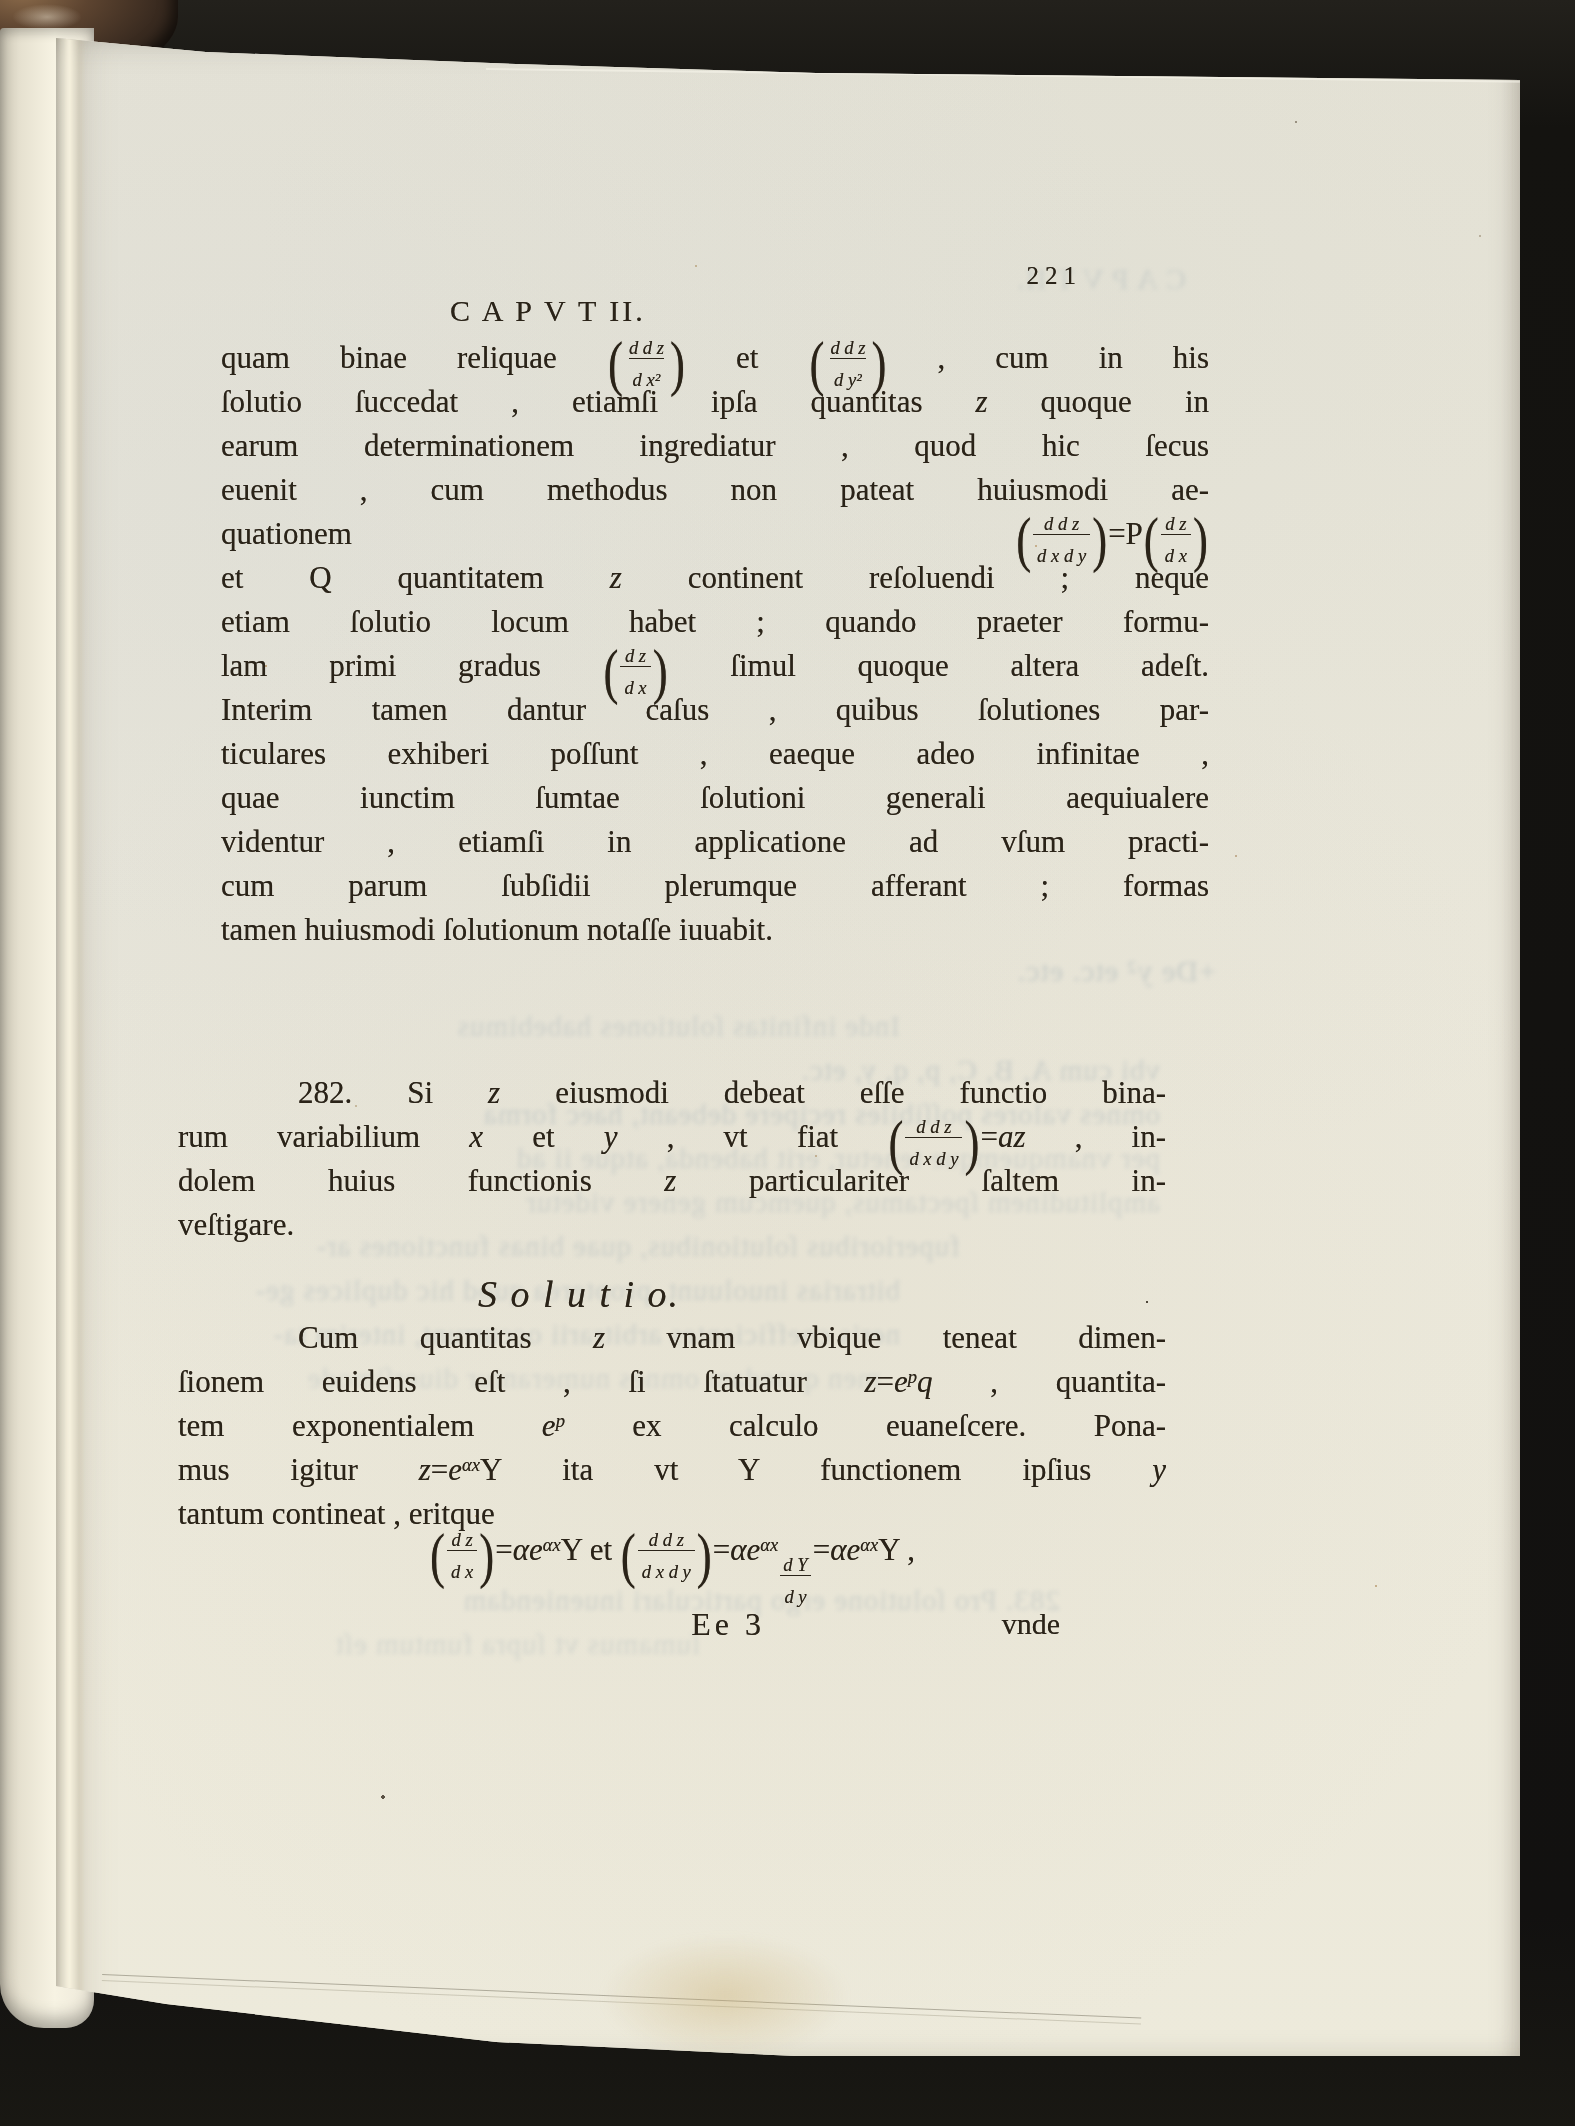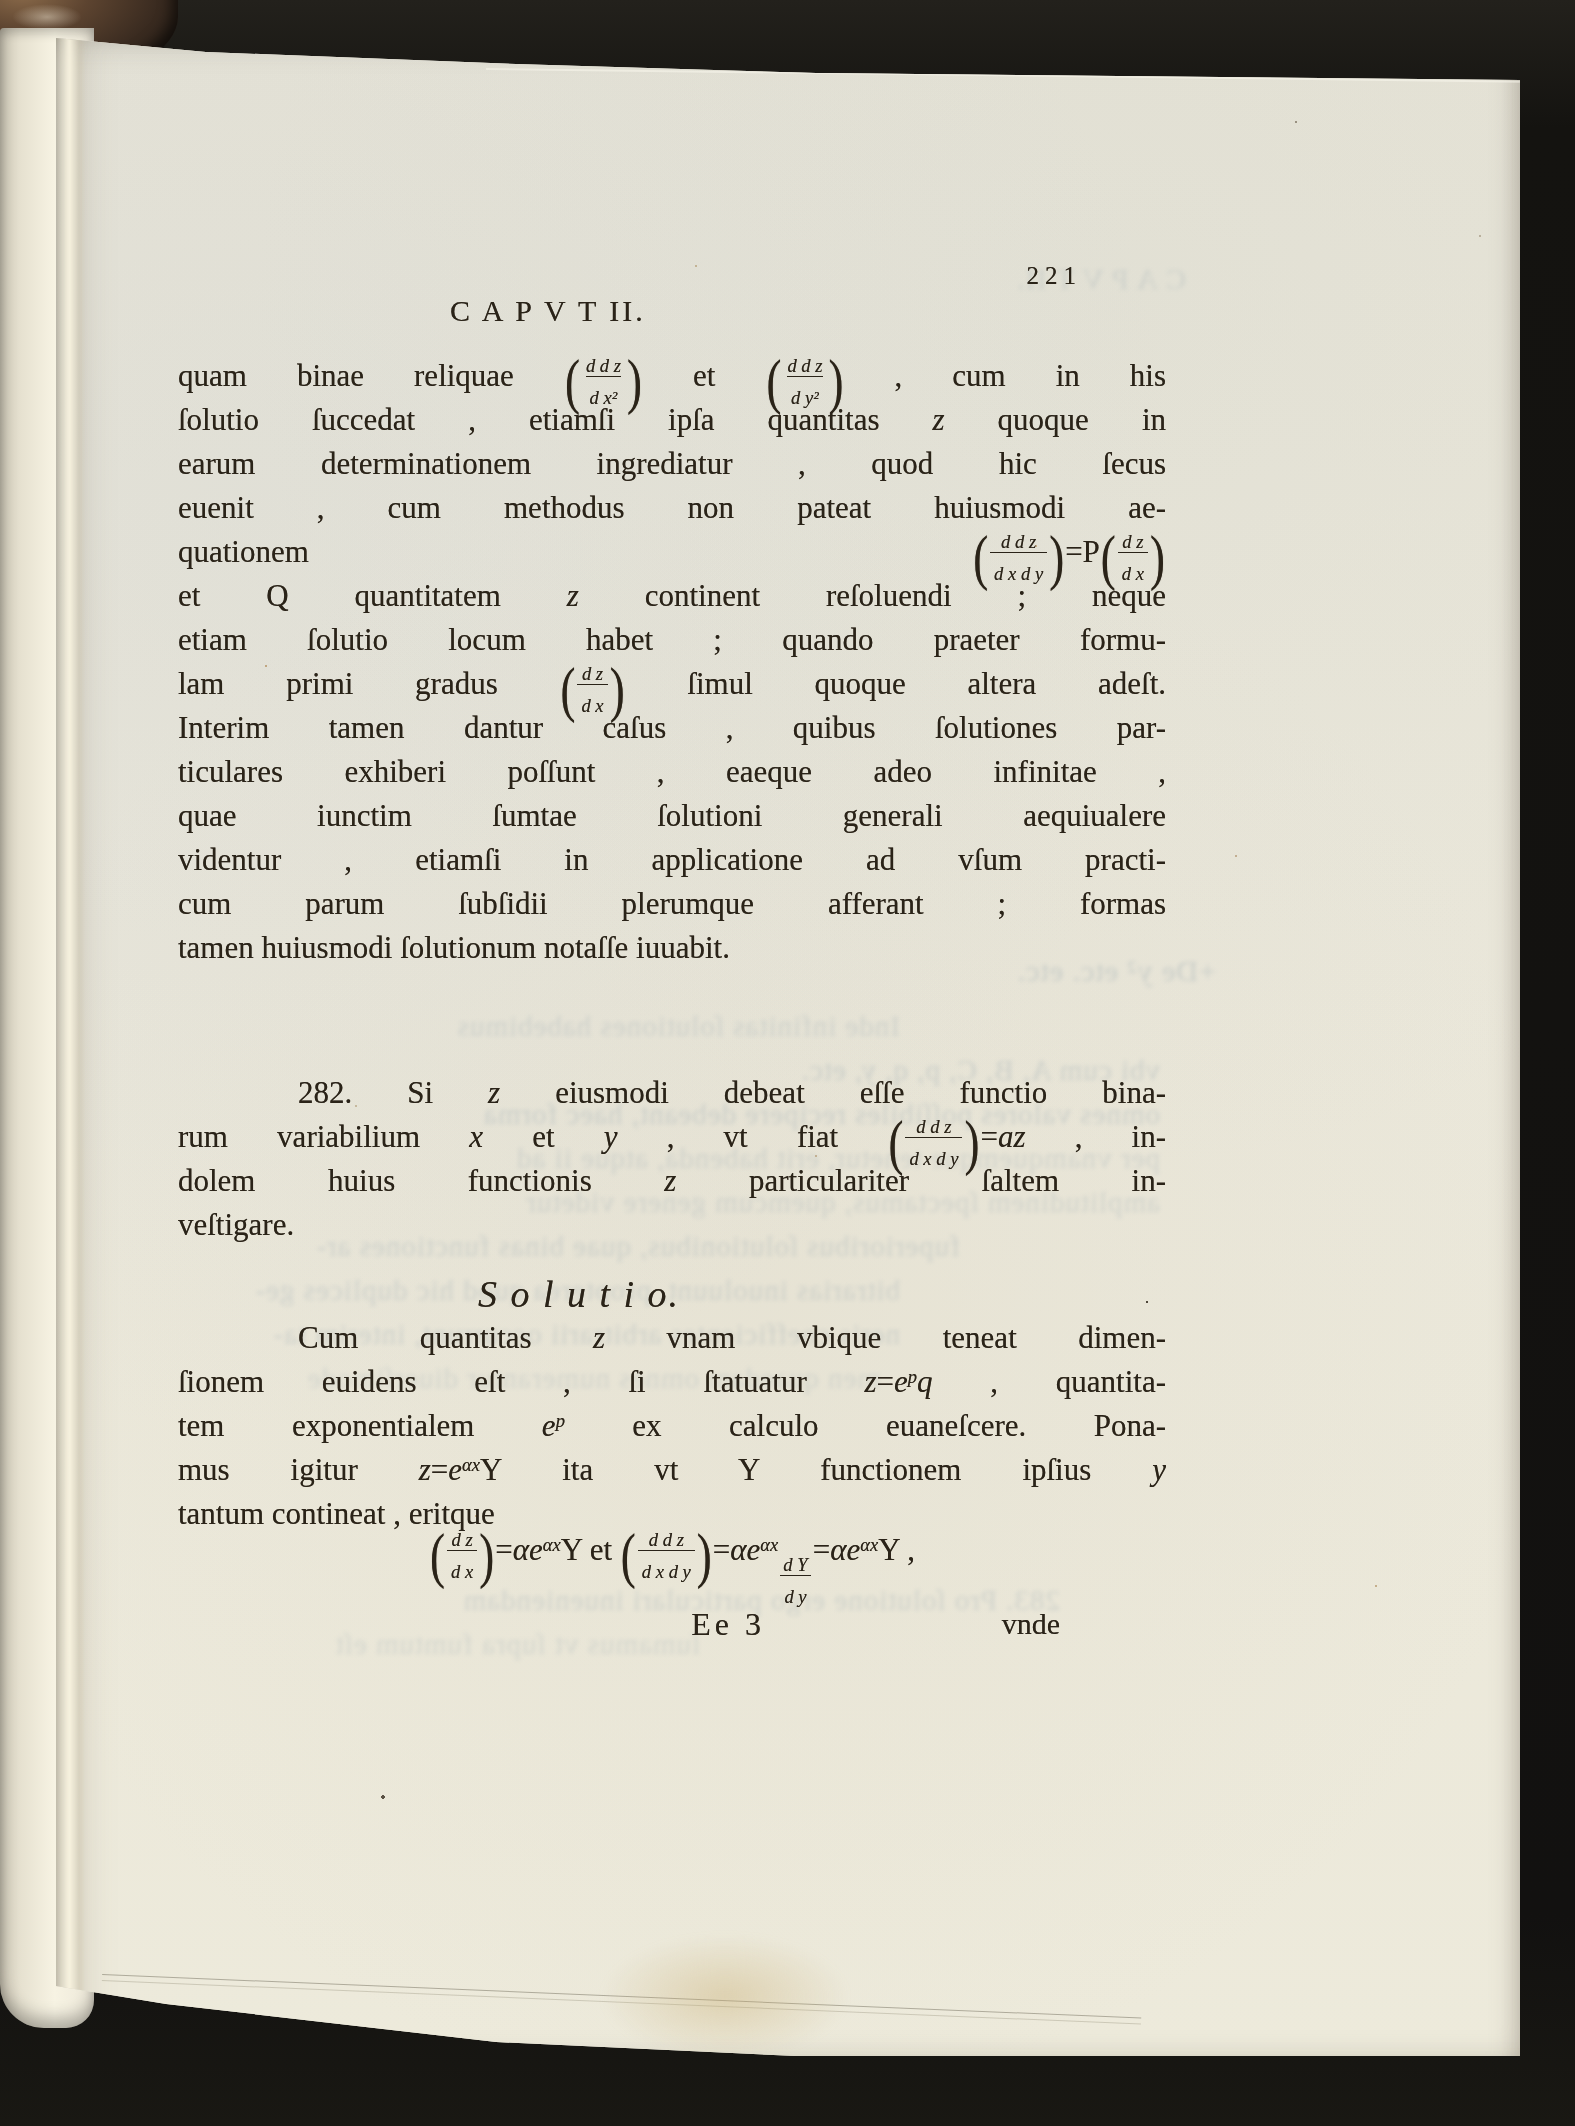--- a/index.html
+++ b/index.html
@@ -61,21 +61,21 @@
   .ghost-layer{position:absolute;inset:0;z-index:1;}
   .ghost{position:absolute;transform:scaleX(-1);color:#7d93a3;filter:blur(2px);
     white-space:nowrap;overflow:hidden;letter-spacing:1px;}
   
   .text-block{position:absolute;left:122px;top:0;width:988px;height:100%;z-index:2;
     color:#2a2318;text-shadow:0 0 .6px rgba(43,35,24,.65);}
   .header{position:absolute;top:236px;left:0;width:100%;height:46px;font-size:30px;}
   .caput{position:absolute;left:272px;letter-spacing:3px;margin-top:32px;}
   .pagenum{position:absolute;right:84px;font-size:25px;letter-spacing:6px;}
   .para{position:absolute;left:0;width:100%;font-size:31px;}
-  .para-intro{top:328px;}
+  .para-intro{top:310px;margin-left:43px;}
   .para-282{top:1045px;}
   .para-sol{top:1290px;}
   .tline{height:44px;line-height:44px;text-align:justify;text-align-last:justify;}
   .tline.last{text-align:left;text-align-last:left;}
   .tline.indent{text-indent:120px;}
   .tline.center{text-align:center;text-align-last:center;}
   .h-problema{position:absolute;top:964px;left:0;width:100%;margin:0;text-align:center;
     font-weight:normal;font-size:47px;letter-spacing:3px;transform:translateX(-40px);}
   .h-solutio{position:absolute;top:1246px;left:7px;width:100%;margin:0;text-align:center;
     font-weight:normal;font-size:38px;letter-spacing:2px;transform:translateX(-100px);font-style:italic;}

